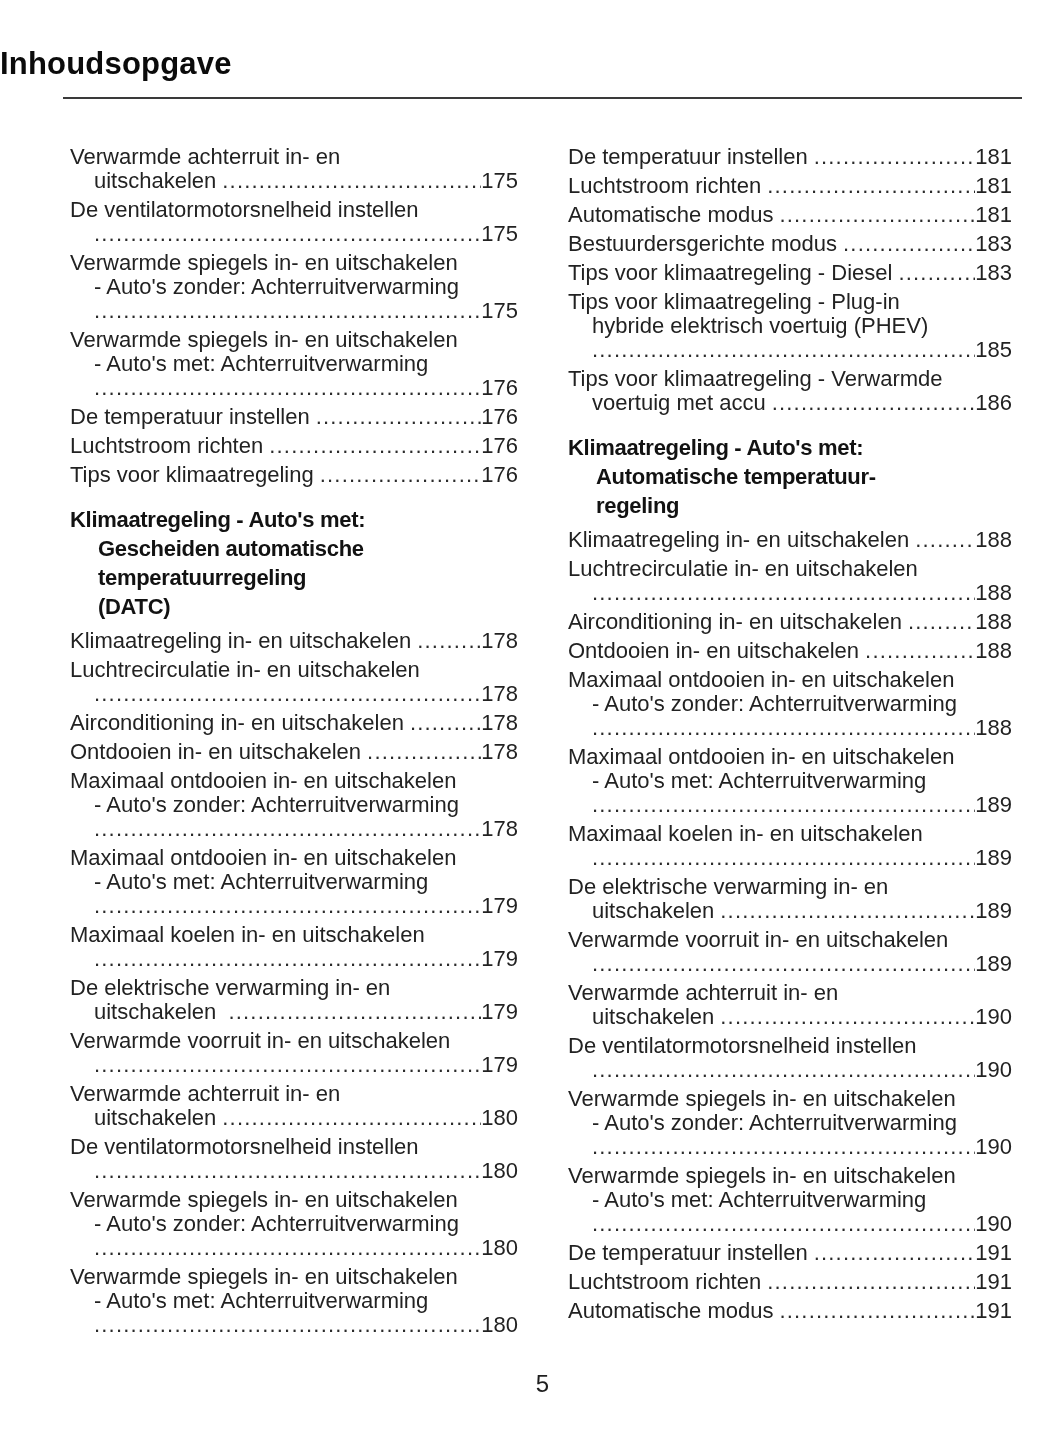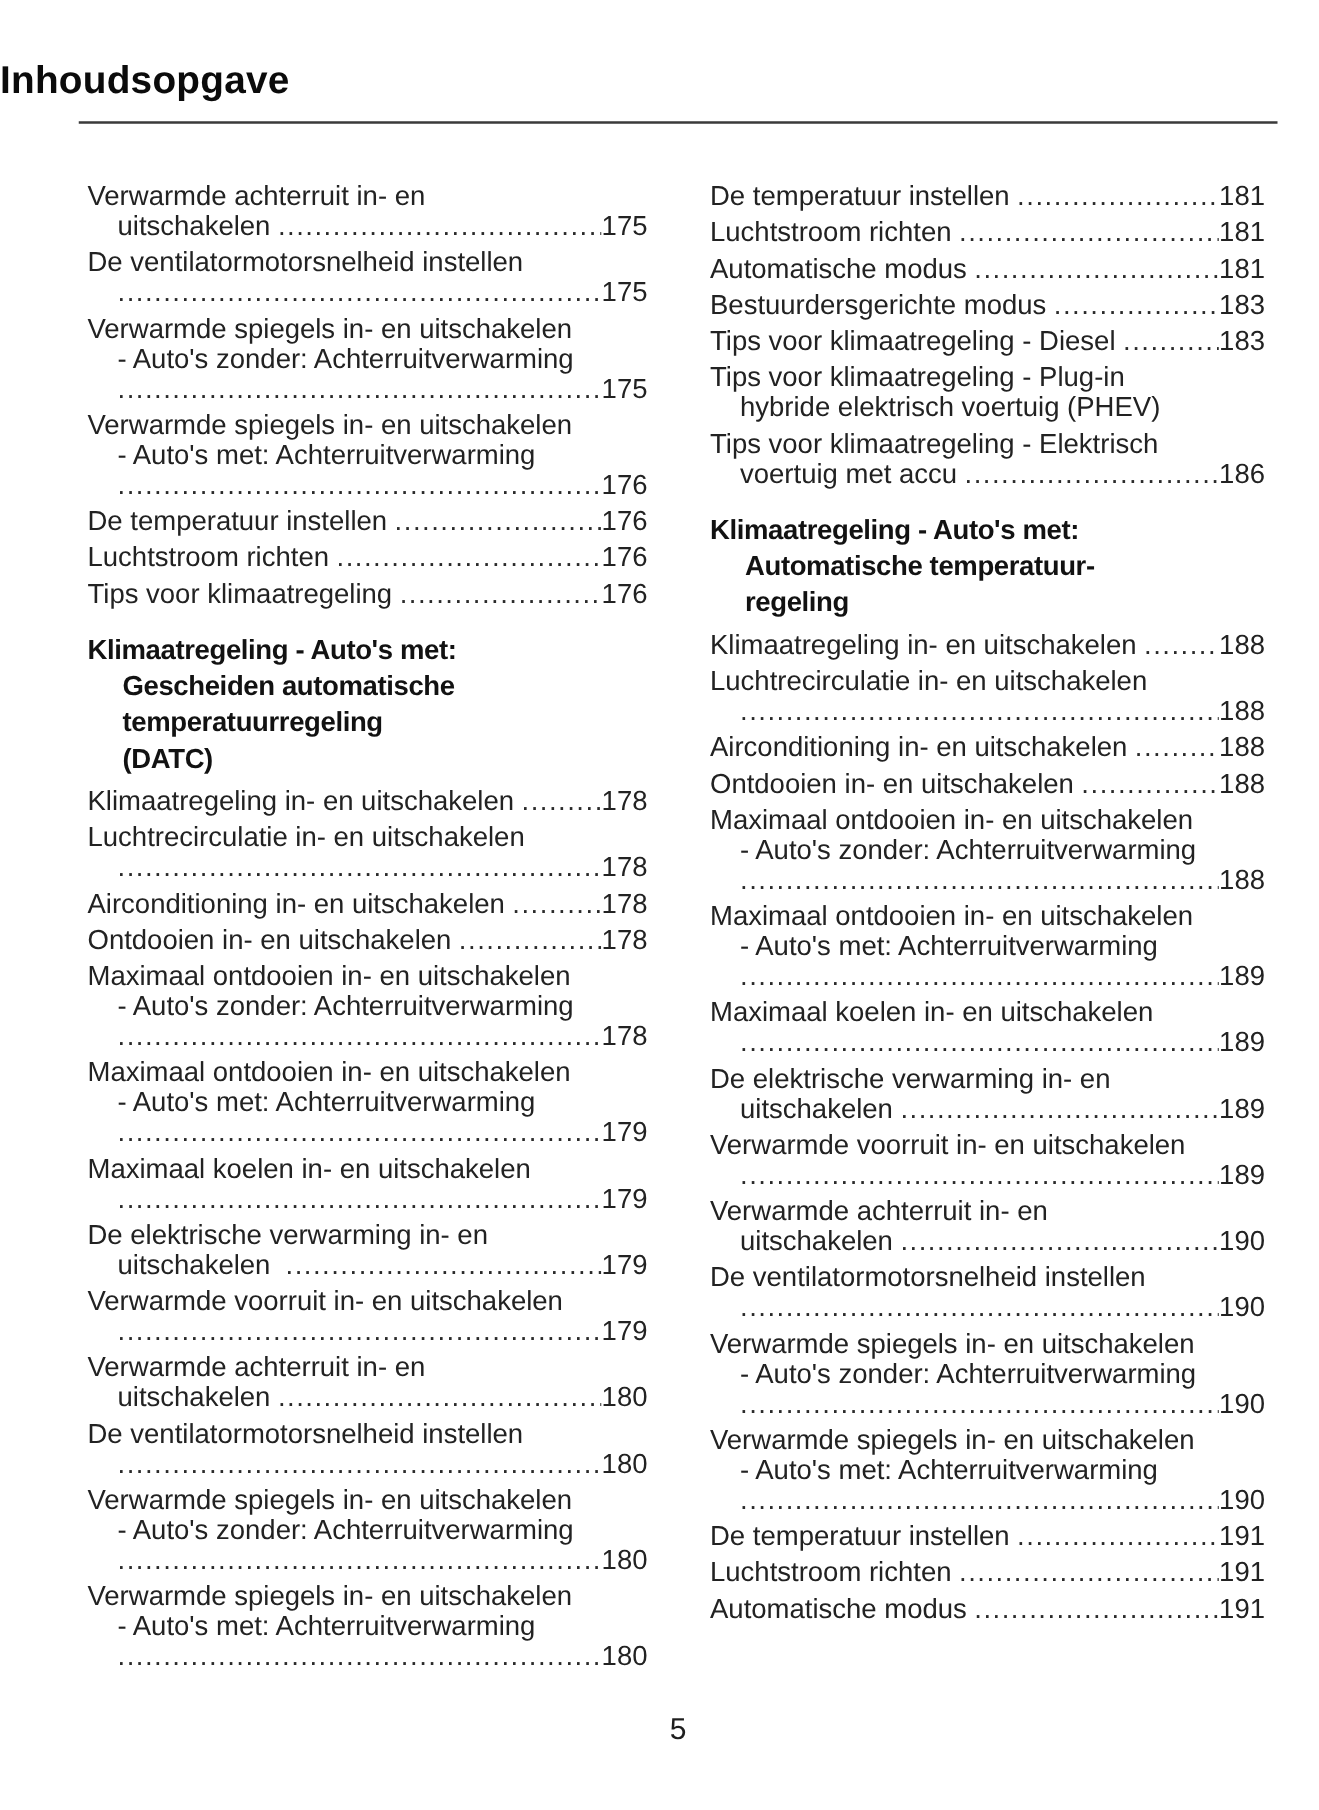--- a/index.html
+++ b/index.html
@@ -298,23 +298,28 @@
       <div class="entry">
         <div class="tline">
           <span class="tail-text">Tips voor klimaatregeling - Diesel</span>
           <span class="dots"></span>
           <span class="pg">183</span>
         </div>
       </div>
       <div class="entry">
         <div class="line first">Tips voor klimaatregeling - Plug-in</div>
         <div class="line">hybride elektrisch voertuig (PHEV)</div>
-      </div>
-      <div class="entry">
-        <div class="line first">Tips voor klimaatregeling - Elektrisch</div>
+        <div class="tline indent">
+          <span class="tail-text"></span>
+          <span class="dots"></span>
+          <span class="pg">185</span>
+        </div>
+      </div>
+      <div class="entry">
+        <div class="line first">Tips voor klimaatregeling - Verwarmde</div>
         <div class="tline indent">
           <span class="tail-text">voertuig met accu</span>
           <span class="dots"></span>
           <span class="pg">186</span>
         </div>
       </div>
       <div class="heading">
         <div class="line first">Klimaatregeling - Auto's met:</div>
         <div class="line">Automatische temperatuur-</div>
         <div class="line">regeling</div>

